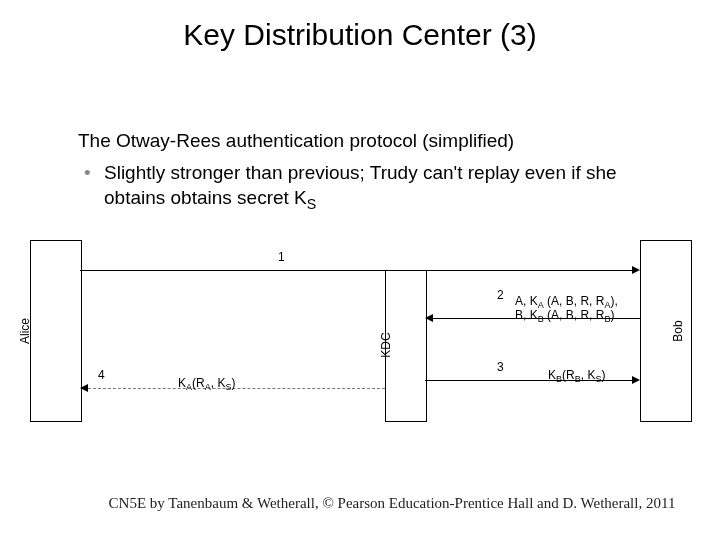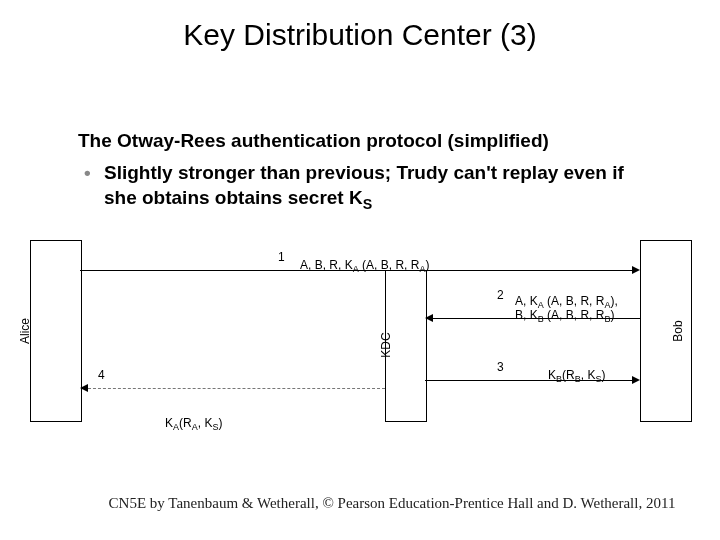--- a/index.html
+++ b/index.html
@@ -1,18 +1,18 @@
 <!DOCTYPE html>
 <html><head>
 <meta charset="utf-8">
 <style>
   html,body{margin:0;padding:0;width:720px;height:540px;background:#fff;font-family:Arial,Helvetica,sans-serif;color:#000;}
   .slide{position:relative;width:636px;height:540px;}
   .title{position:absolute;top:18px;left:0;width:720px;text-align:center;font-size:30px;font-weight:400;}
-  .body-text{position:absolute;top:128px;left:78px;width:580px;font-size:19px;line-height:1.35;font-weight:bold;}
+  .body-text{position:absolute;top:128px;left:78px;width:580px;font-size:19px;line-height:1.35;}
   .bullet-row{display:flex;margin-top:6px;}
   .bullet-dot{width:20px;flex:none;padding-left:6px;color:#888;}
   .bullet-txt{flex:1;}
   .sub{font-size:0.75em;vertical-align:sub;}
   .diagram{position:absolute;top:240px;left:10px;width:700px;height:200px;}
   .box{position:absolute;border:1px solid #000;background:#fff;}
   .vlabel{position:absolute;font-size:12px;transform:rotate(-90deg);transform-origin:center center;white-space:nowrap;}
   .msg{position:absolute;font-size:12px;white-space:nowrap;}
   .msgnum{position:absolute;font-size:12px;}
   .arrow-line{position:absolute;height:0;border-top:1px solid #000;}
@@ -44,23 +44,20 @@
 
     <div class="box" style="left:375px;top:30px;width:40px;height:150px;"></div>
     <div class="vlabel" style="left:363px;top:98px;">KDC</div>
 
     <div class="box" style="left:630px;top:0;width:50px;height:180px;"></div>
     <div class="vlabel" style="left:657px;top:84px;">Bob</div>
 
     <div class="arrow-line" style="left:70px;top:30px;width:552px;"></div>
     <div class="arrowhead-r" style="left:622px;top:26px;"></div>
     <div class="msgnum" style="left:268px;top:10px;">1</div>
-    <div class="msg" style="left:290px;top:18px;">
-      <span>A, B, R, K</span><span class="sub">A</span><span> (A, B, R, R</span><span class="sub">A</span><span>)</span>
-    </div>
 
     <div class="arrow-line" style="left:423px;top:78px;width:207px;"></div>
     <div class="arrowhead-l" style="left:415px;top:74px;"></div>
     <div class="msgnum" style="left:487px;top:48px;">2</div>
     <div class="msg" style="left:505px;top:54px;">
       <span>A, K</span><span class="sub">A</span><span> (A, B, R, R</span><span class="sub">A</span><span>),</span>
     </div>
     <div class="msg" style="left:505px;top:68px;">
       <span>B, K</span><span class="sub">B</span><span> (A, B, R, R</span><span class="sub">B</span><span>)</span>
     </div>
@@ -68,19 +65,19 @@
     <div class="arrow-line" style="left:415px;top:140px;width:207px;"></div>
     <div class="arrowhead-r" style="left:622px;top:136px;"></div>
     <div class="msgnum" style="left:487px;top:120px;">3</div>
     <div class="msg" style="left:538px;top:128px;">
       <span>K</span><span class="sub">B</span><span>(R</span><span class="sub">B</span><span>, K</span><span class="sub">S</span><span>)</span>
     </div>
 
     <div class="arrow-line dashed" style="left:78px;top:148px;width:297px;"></div>
     <div class="arrowhead-l" style="left:70px;top:144px;"></div>
     <div class="msgnum" style="left:88px;top:128px;">4</div>
-    <div class="msg" style="left:155px;top:136px;margin-top:40px;">
+    <div class="msg" style="left:168px;top:136px;">
       <span>K</span><span class="sub">A</span><span>(R</span><span class="sub">A</span><span>, K</span><span class="sub">S</span><span>)</span>
     </div>
   </div>
 
   <div class="footer">CN5E by Tanenbaum &amp; Wetherall, © Pearson Education-Prentice Hall and D. Wetherall, 2011</div>
 </div>
 
 </body></html>

